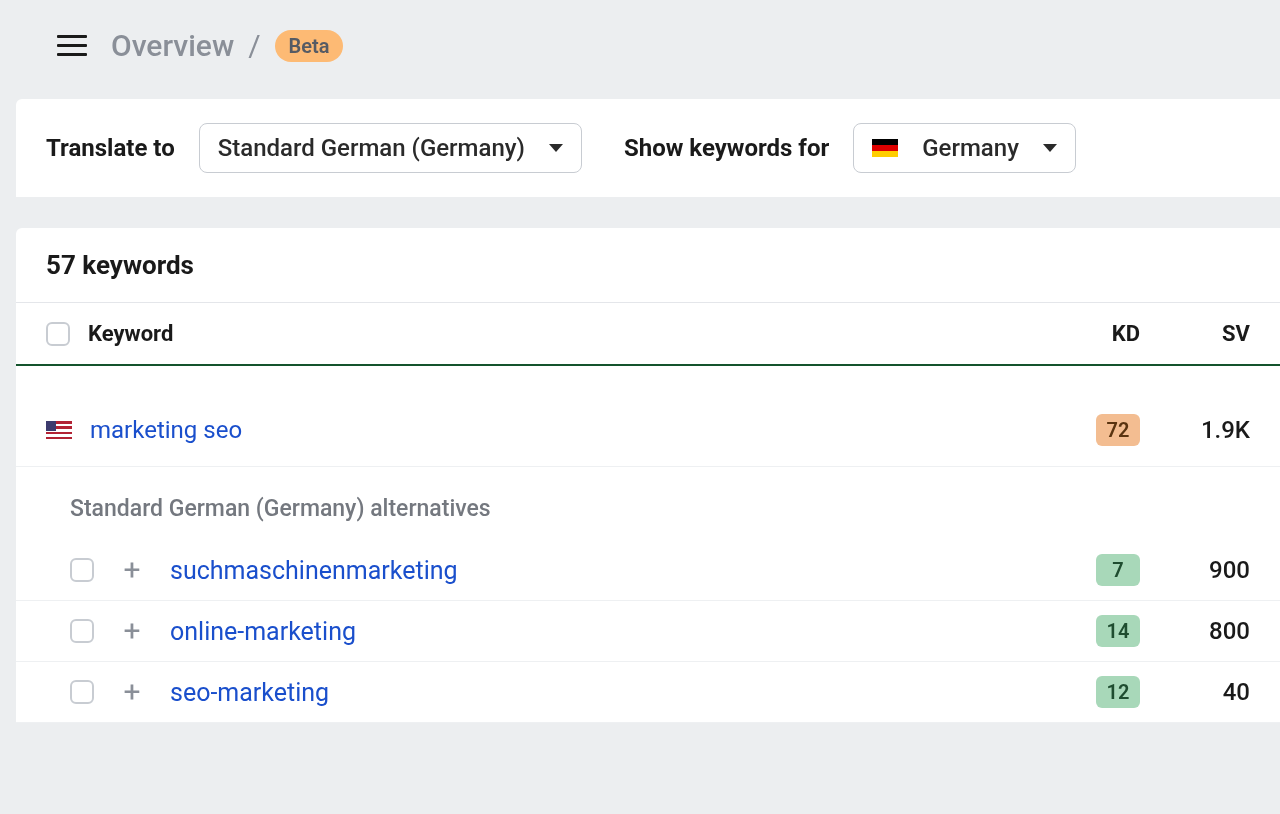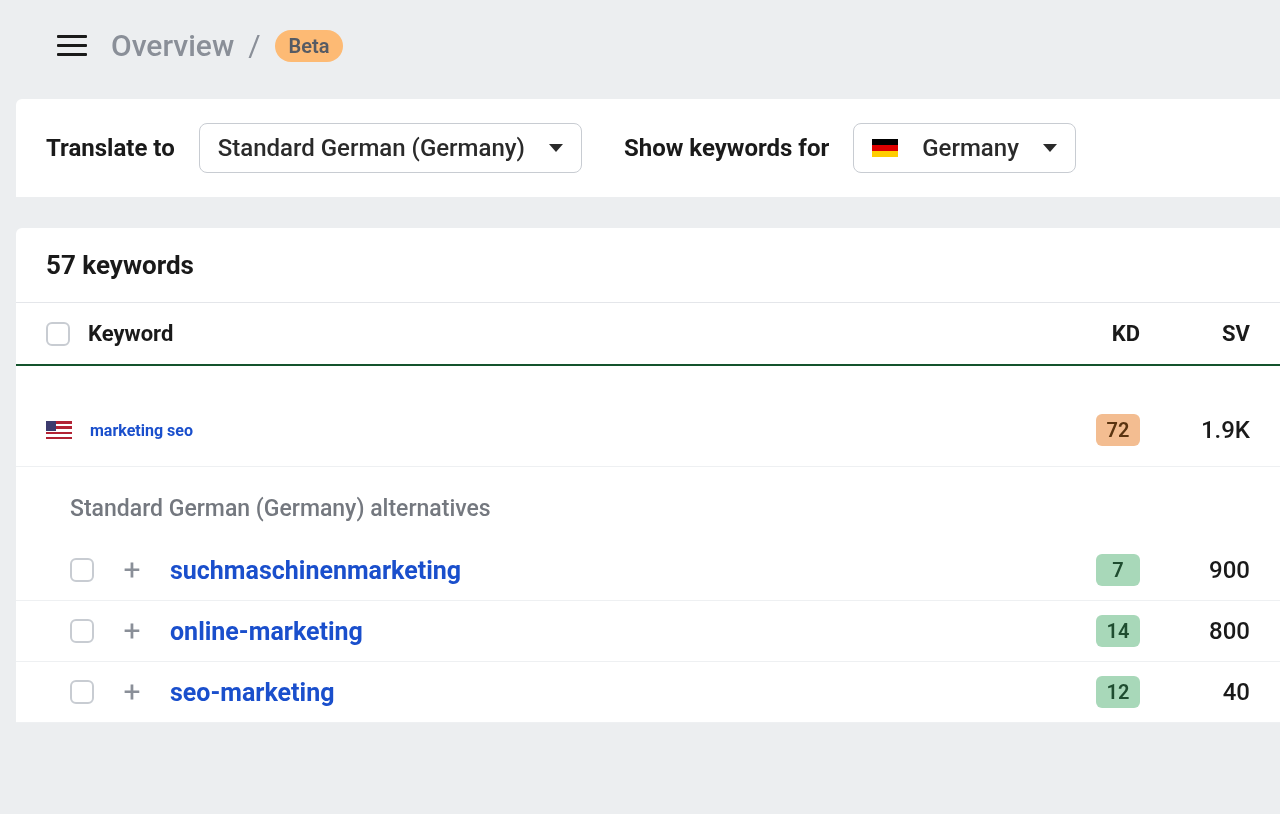--- a/index.html
+++ b/index.html
@@ -137,22 +137,22 @@
   .col-sv { width: 110px; text-align: right; }
   .source-row {
     display: flex;
     align-items: center;
     padding: 48px 30px 20px 30px;
     border-bottom: 1px solid #eef0f2;
   }
   .source-row .flag { margin-right: 18px; }
   .keyword-link {
     color: #1a4fcc;
-    font-size: 16px;
-    font-weight: 700;
+    font-size: 24px;
+    font-weight: 400;
     flex: 1;
   }
   .kd-badge {
     display: inline-block;
     min-width: 44px;
     padding: 4px 10px;
     border-radius: 6px;
     font-size: 20px;
     font-weight: 600;
     text-align: center;
@@ -184,21 +184,21 @@
     display: inline-flex;
     align-items: center;
     justify-content: center;
     margin: 0 24px 0 24px;
     color: #8a8f98;
     font-size: 30px;
     font-weight: 400;
     cursor: pointer;
     line-height: 1;
   }
-  .alt-row .keyword-link { font-size: 25px; font-weight: 700; }
+  .alt-row .keyword-link { font-size: 25px; font-weight: 400; }
   .alt-row .checkbox { margin-left: 0; }
 </style>
 </head>
 <body>
 
 <div class="topbar">
   <div class="hamburger">
     <span></span>
       <span></span>
       <span></span>

